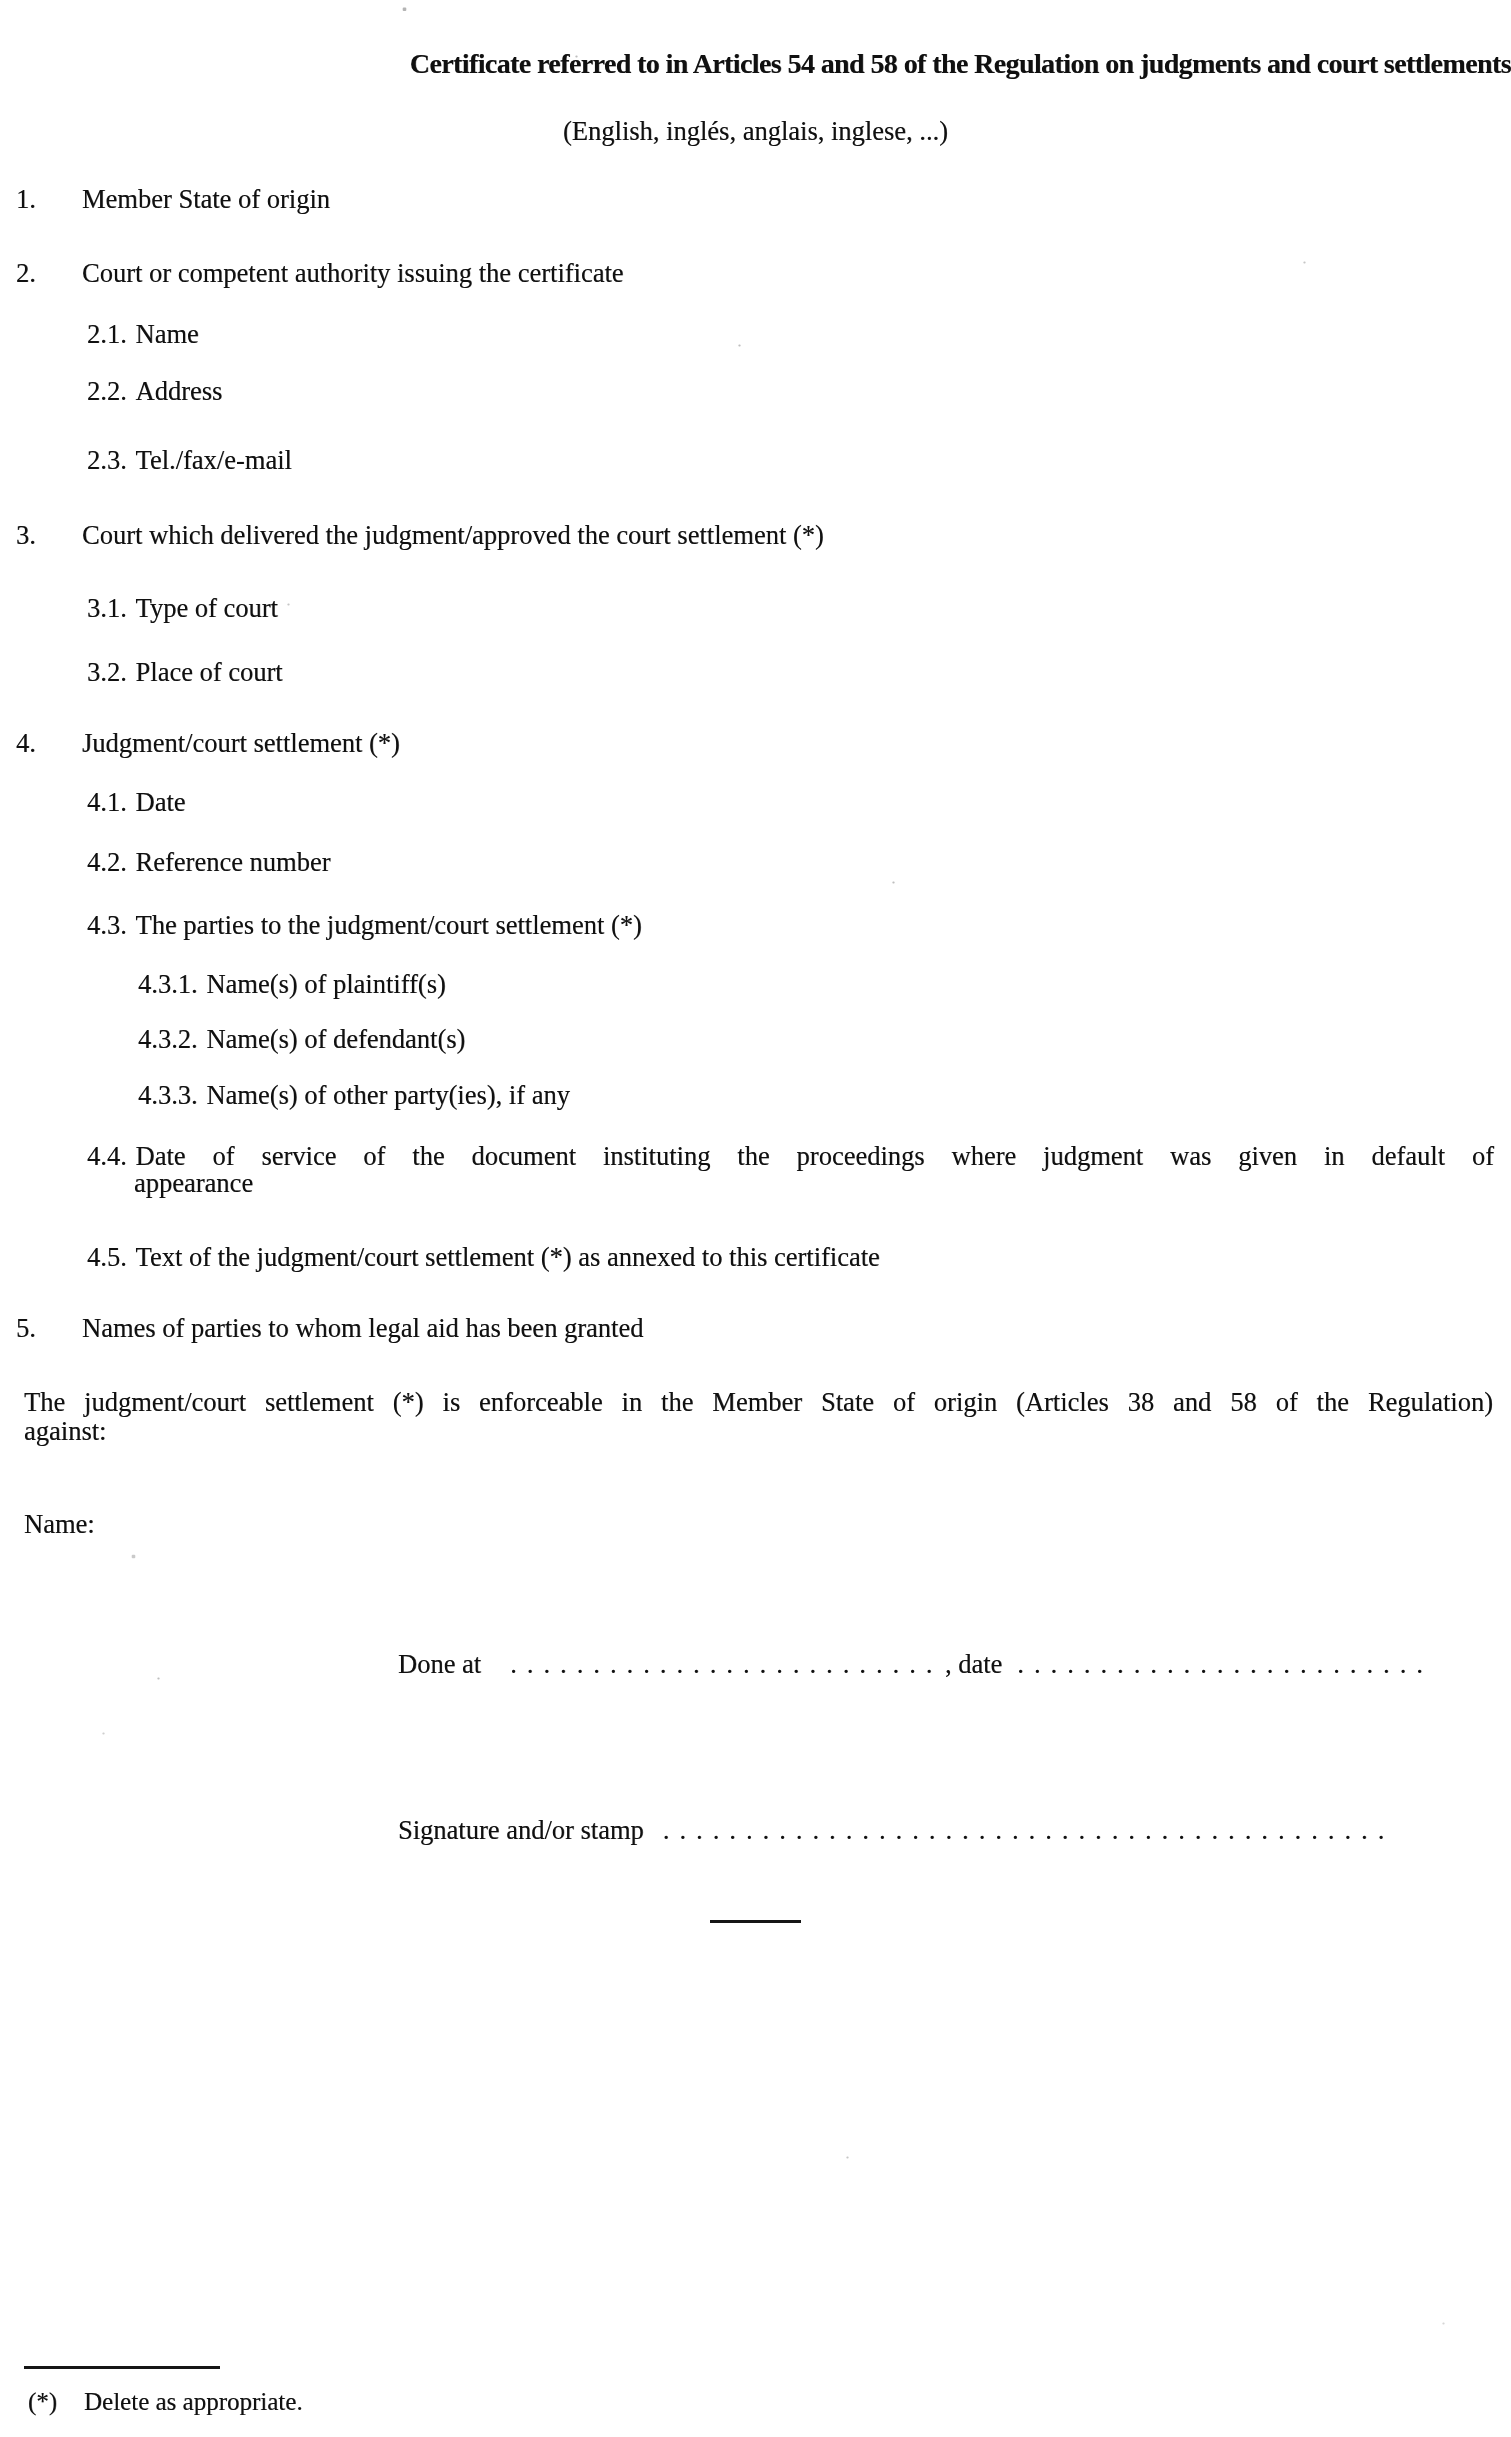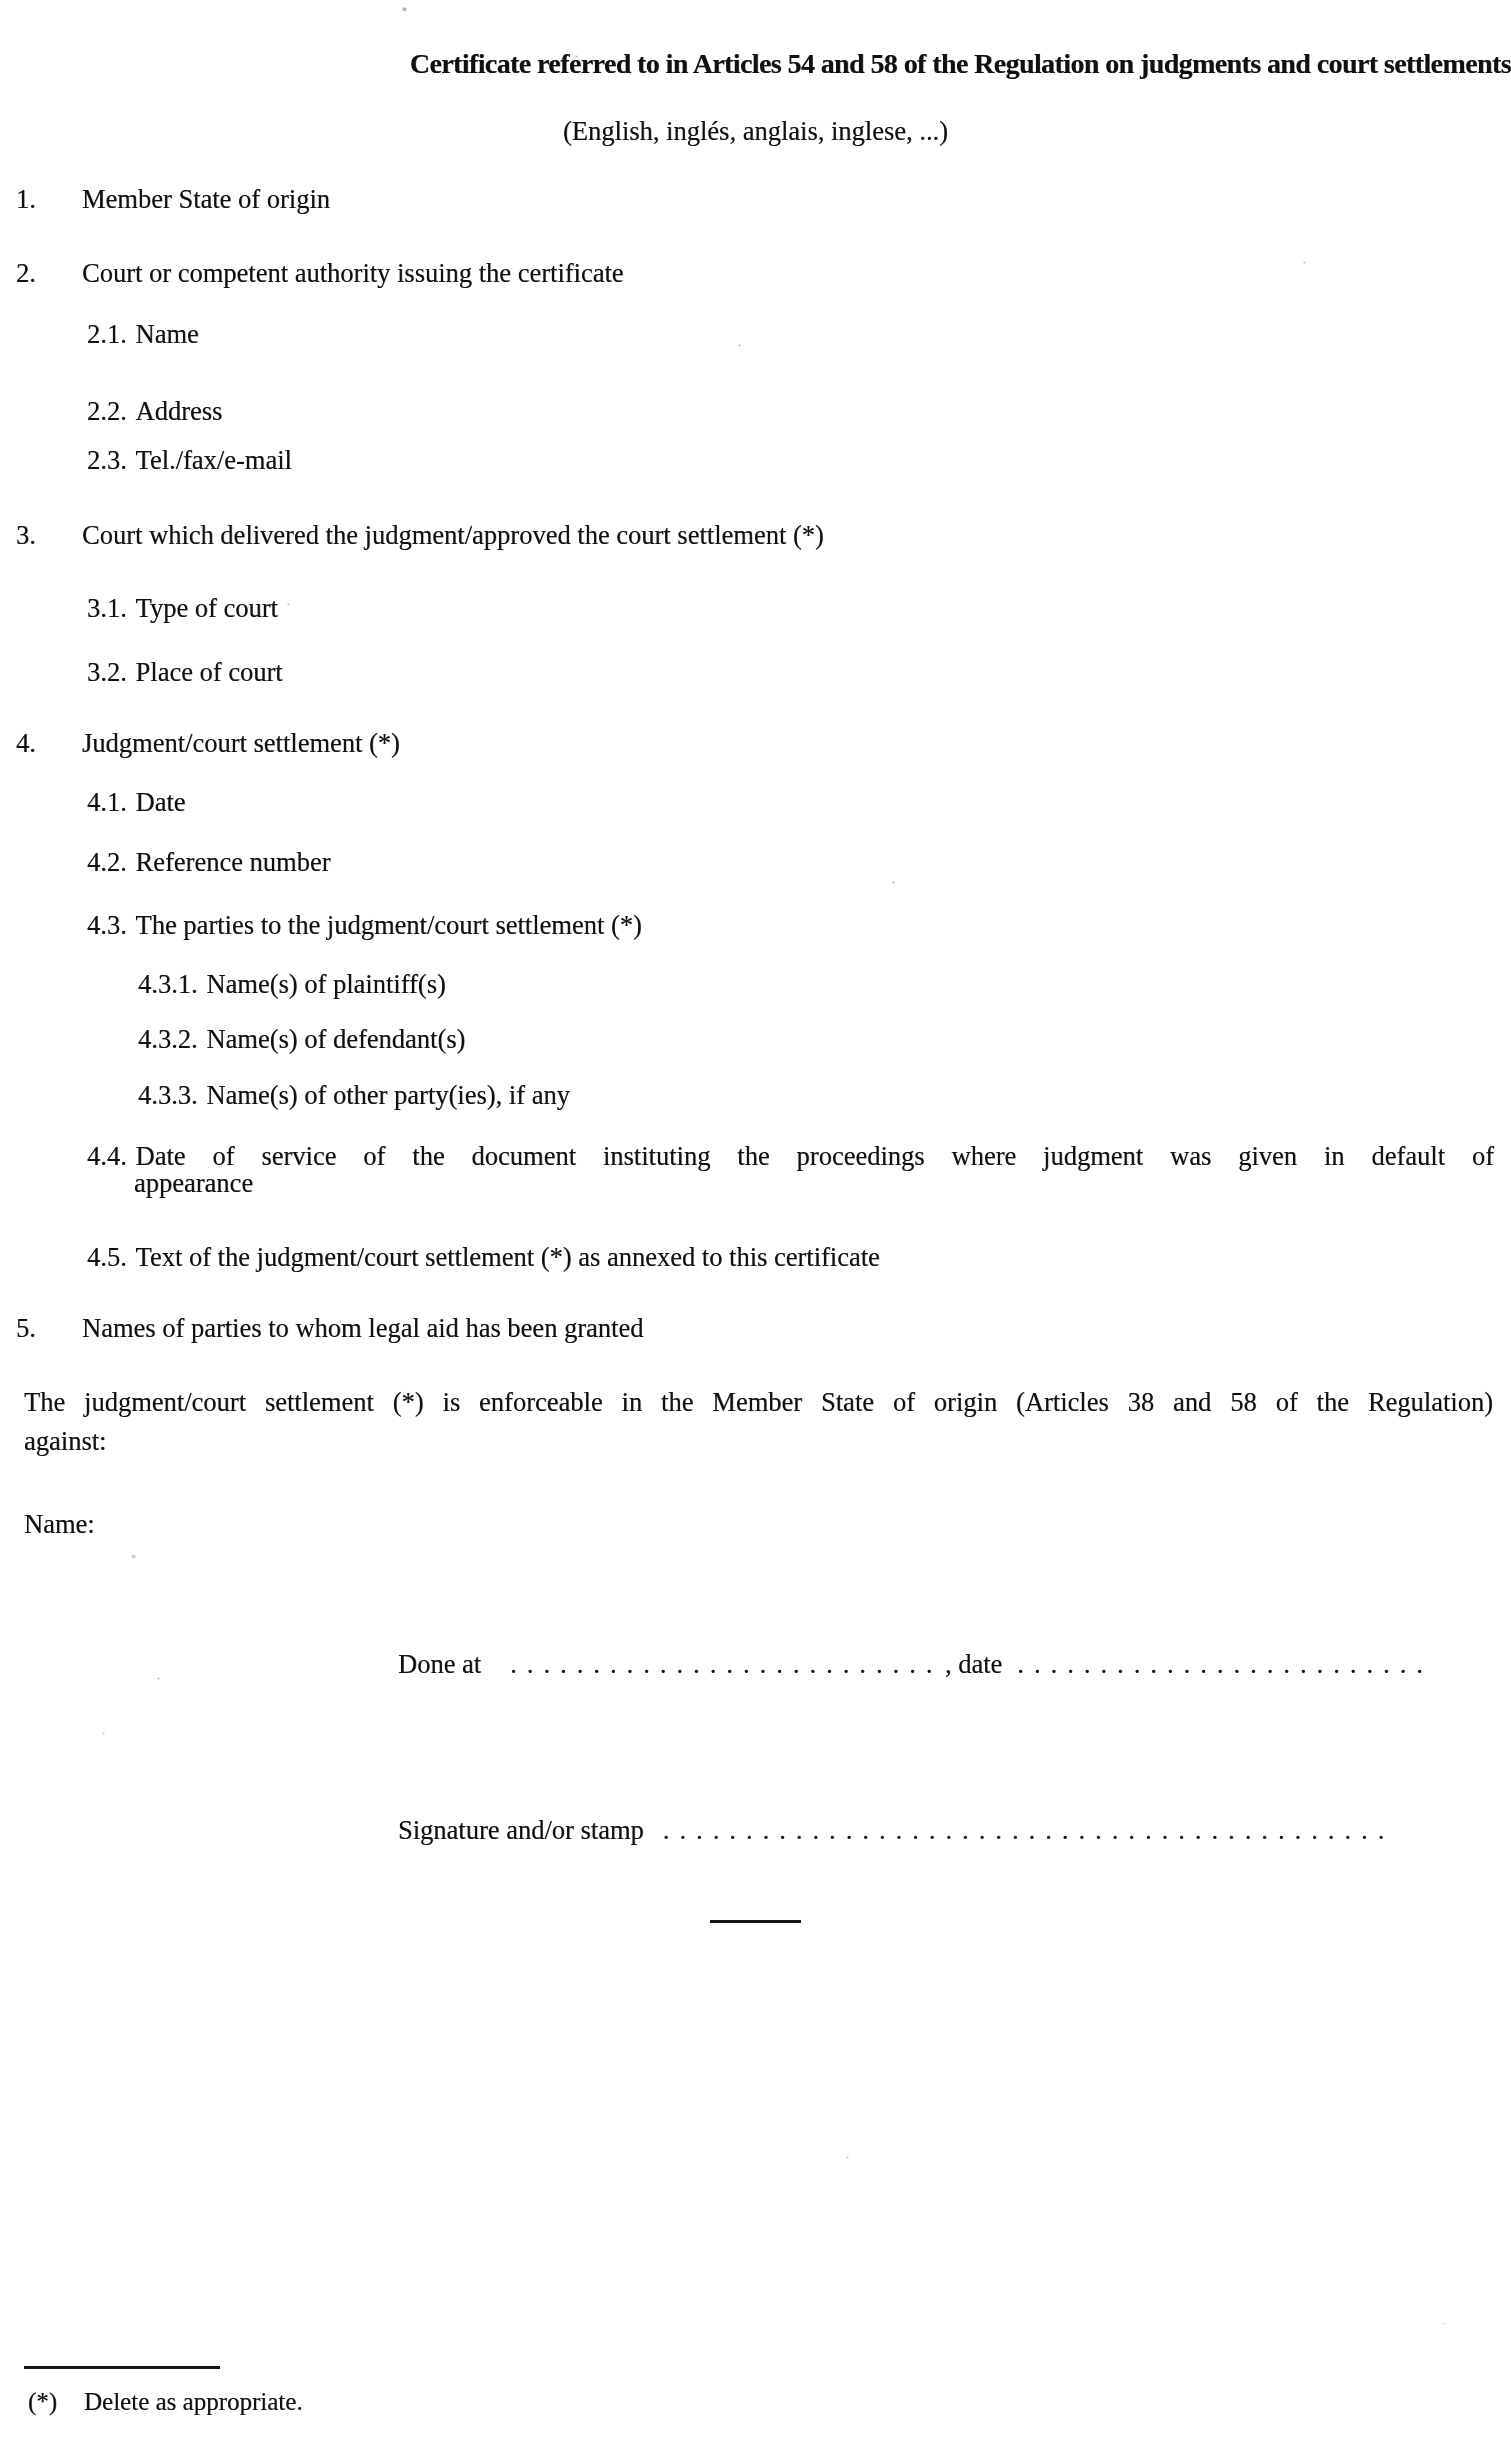--- a/index.html
+++ b/index.html
@@ -20,21 +20,21 @@
   .line { position:absolute; font-size:26.5px; line-height:1; white-space:nowrap; }
   .l1 { left:16px; }
   .l1 .num { display:inline-block; min-width:66px; }
   .l2 { left:87px; }
   .l3 { left:138px; }
   .l2 .num, .l3 .num { margin-right:8.8px; }
   .block { position:absolute; font-size:26.5px; line-height:1; }
   .jline { text-align:justify; text-align-last:justify; }
   .jline .num { margin-right:8.8px; }
   .wrapline2 { padding-left:47px; }
-  .paraline2 { margin-top:12px; }
+  .paraline2 { margin-top:2px; }
   .sigline { position:absolute; font-size:26.5px; line-height:1; white-space:nowrap; }
   .leader { letter-spacing:10px; }
   .gap-a { margin-left:29px; }
   .gap-b { margin-left:2.5px; }
   .gap-c { margin-left:15px; }
   .gap-d { margin-left:19px; }
   .rule { position:absolute; background:#151515; }
   .rule-center { left:710px; top:1920px; width:91px; height:3.2px; }
   .rule-footnote { left:24px; top:2366px; width:196px; height:3.2px; }
   .footnote { position:absolute; left:28px; top:2389px; font-size:25px; line-height:1; white-space:nowrap; }
@@ -63,21 +63,21 @@
   </div>
 
   <div class="line l1 txt" style="top:260px">
     <span class="num">2.</span><span>Court or competent authority issuing the certificate</span>
   </div>
 
   <div class="line l2 txt" style="top:321px">
     <span class="num">2.1.</span><span>Name</span>
   </div>
 
-  <div class="line l2 txt" style="top:398px">
+  <div class="line l2 txt" style="top:378px">
     <span class="num">2.2.</span><span>Address</span>
   </div>
 
   <div class="line l2 txt" style="top:447px">
     <span class="num">2.3.</span><span>Tel./fax/e-mail</span>
   </div>
 
   <div class="line l1 txt" style="top:522px">
     <span class="num">3.</span><span>Court which delivered the judgment/approved the court settlement (*)</span>
   </div>

